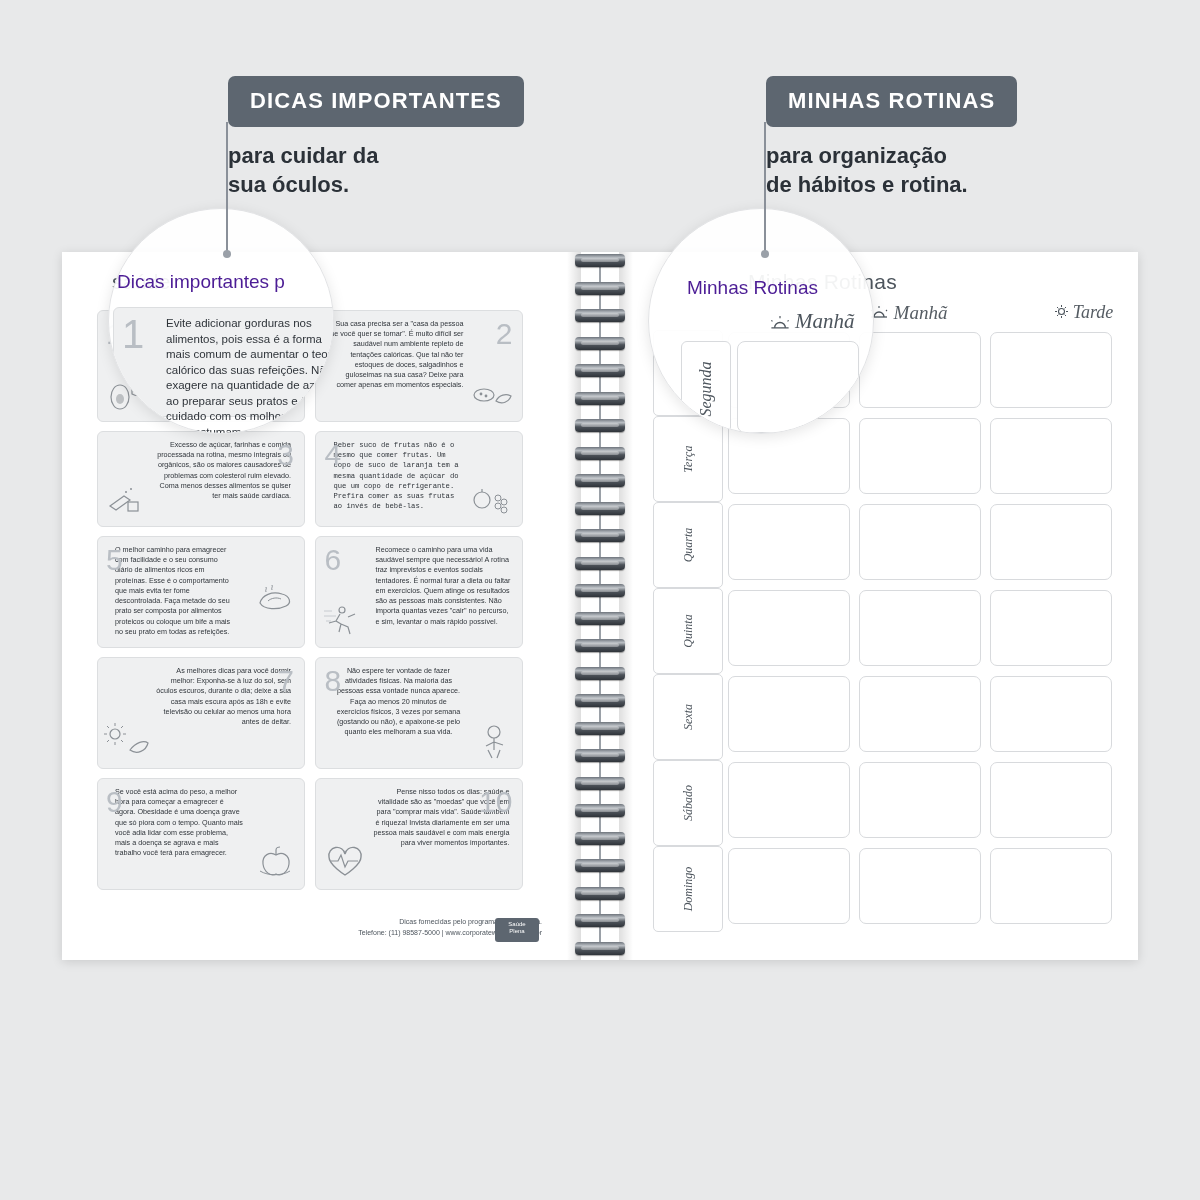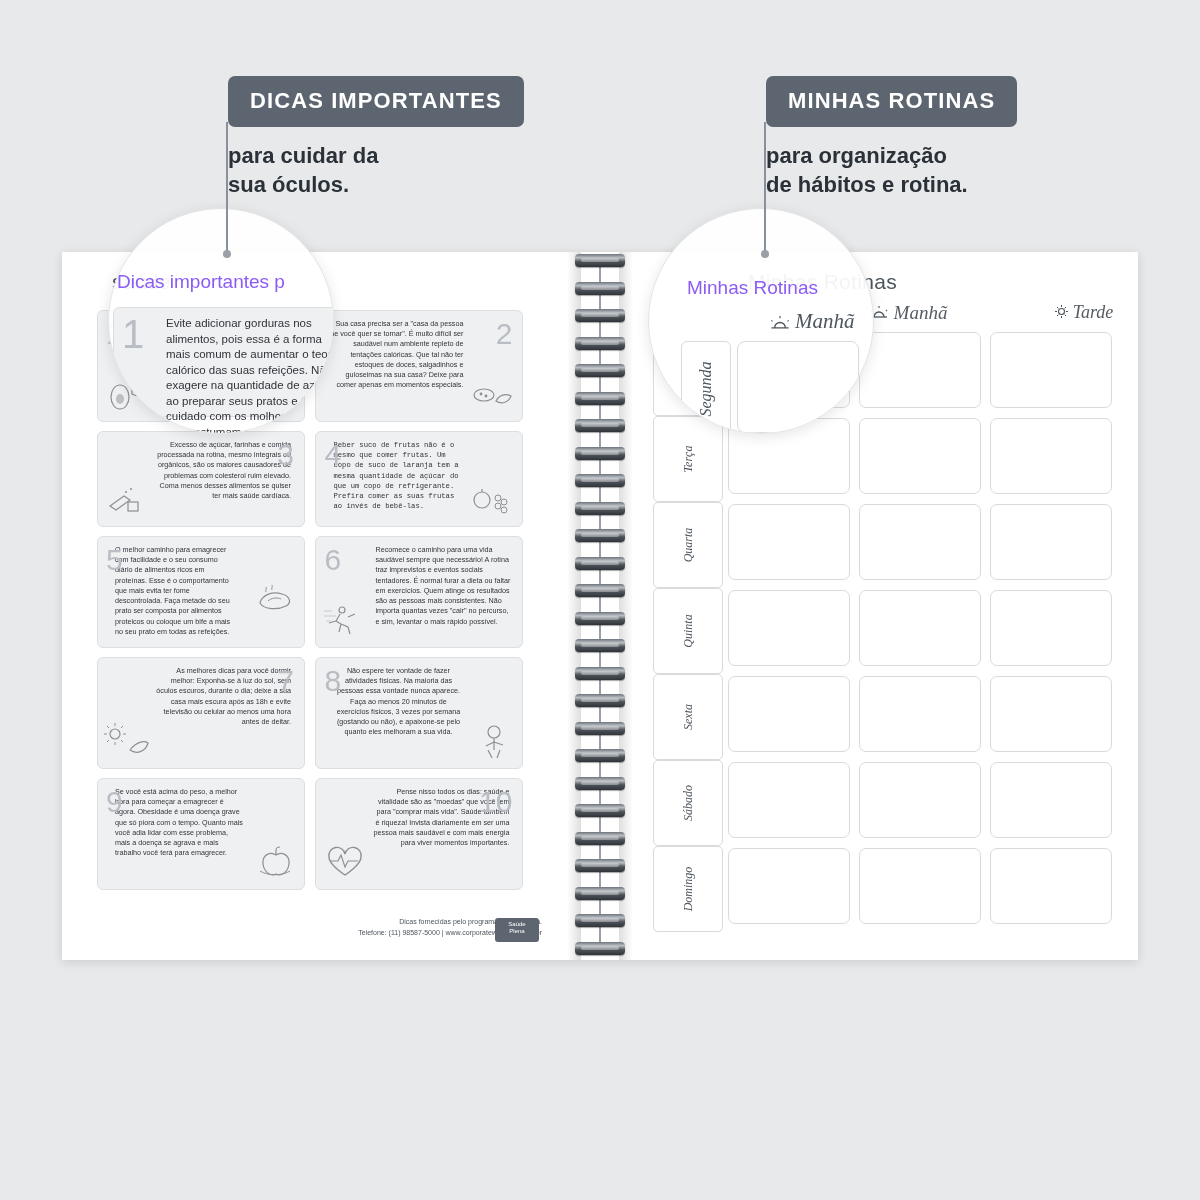--- a/index.html
+++ b/index.html
@@ -166,21 +166,21 @@
   .bubble{
     position:absolute;border-radius:50%;
     background:rgba(255,255,255,.93);
     border:1px solid #e2e3e5;
     box-shadow:0 3px 14px rgba(0,0,0,.10);
     overflow:hidden;
   }
   .bubble-left{left:108px;top:208px;width:224px;height:224px;}
   .bubble-right{left:648px;top:208px;width:224px;height:224px;}
   .zoom-title{
-    position:absolute;font-size:19px;color:#8b5cf6;
+    position:absolute;font-size:19px;color:#4c1d95;
   }
 </style>
 </head>
 <body>
 
 <div class="notebook">
 
   <div class="page page-left">
     <div class="tips-title">saúde</div>
     <div class="tips-grid">

